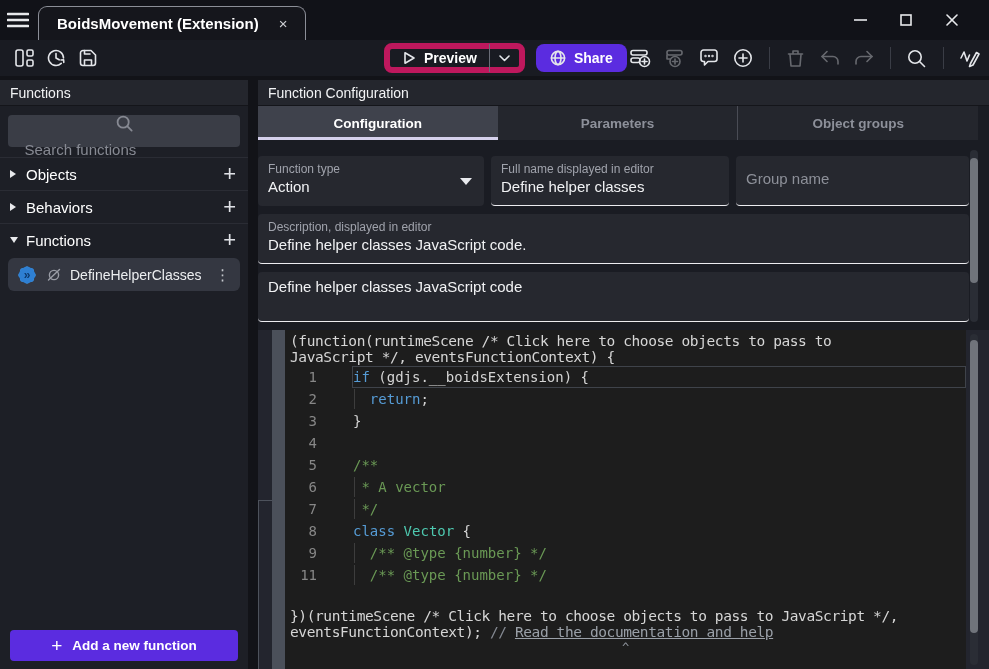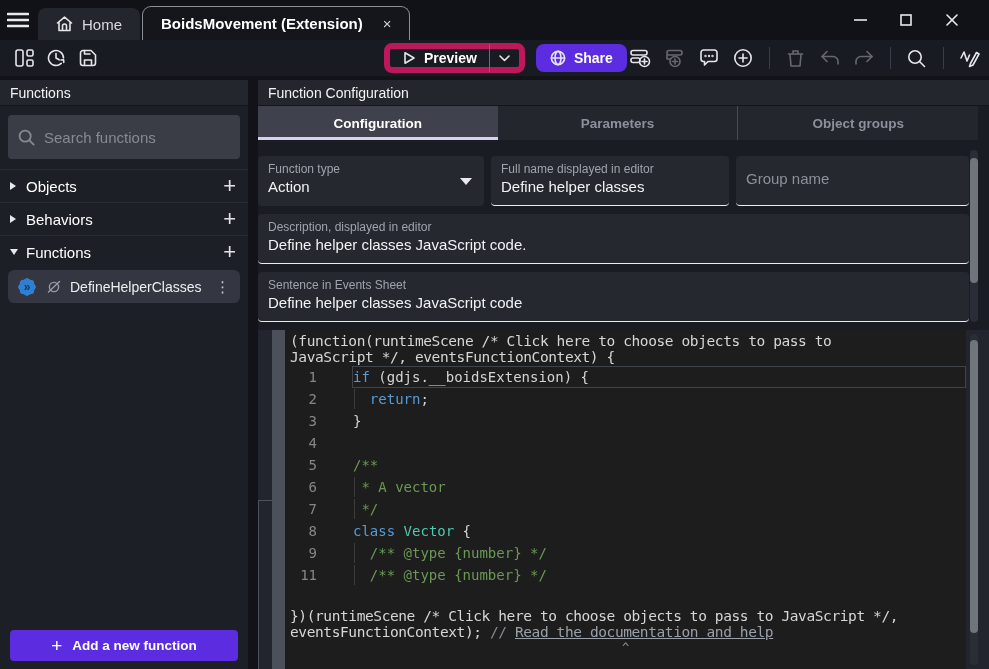--- a/index.html
+++ b/index.html
@@ -34,21 +34,21 @@
   .tb-divider { width:1px; height:22px; background:#3a3d46; margin:0 6px; }
   .dim { opacity:0.38; }
 
   
   .sidebar { position:absolute; left:0; top:80px; width:248px; height:589px; background:#1d1f26; }
   .mainpanel { position:absolute; left:258px; top:80px; width:731px; height:589px; background:#1a1c23; }
   .panel-header { height:26px; background:#24262d; border-bottom:1px solid #14151a; display:flex; align-items:center; padding-left:10px; font-size:14px; color:#f2f3f5; }
 
   
   .search-row { padding:9px 8px 10px 8px; }
-  .search-box { height:44px; background:#3a3d46; border-radius:4px; display:flex; align-items:center; gap:9px; padding:0 10px; }
+  .search-box { height:32px; background:#3a3d46; border-radius:4px; display:flex; align-items:center; gap:9px; padding:0 10px;flex-direction:column; }
   .search-box input { flex:1; background:transparent; border:none; outline:none; color:#dfe1e6; font-size:15px; font-family:inherit; }
   .search-box input::placeholder { color:#878a93; }
   .tree-row { height:33px; display:flex; align-items:center; padding:0 12px 0 10px; border-top:1px solid #2a2c34; cursor:pointer; }
   .tree-row .chev { width:14px; display:flex; }
   .chev-right { width:0; height:0; border-left:6px solid #e8e9ec; border-top:4px solid transparent; border-bottom:4px solid transparent; }
   .chev-down { width:0; height:0; border-top:6px solid #e8e9ec; border-left:4px solid transparent; border-right:4px solid transparent; }
   .tree-label { font-size:15px; font-weight:normal; color:#ffffff; margin-left:2px; }
   .tree-plus { margin-left:auto; font-size:22px; font-weight:200; color:#dfe1e6; line-height:20px; cursor:pointer; }
   .fn-item { margin:2px 8px; height:33px; background:#343741; border-radius:6px; display:flex; align-items:center; gap:8px; padding:0 8px; cursor:pointer; }
   .gear-wrap { position:relative; width:22px; height:22px; flex:none; }
@@ -111,28 +111,20 @@
     <span>
       <svg width="22" height="16" viewBox="0 0 22 16">
           <g stroke="#e8e9ec" stroke-width="2.6" stroke-linecap="round">
             <line x1="1" y1="2" x2="21" y2="2"></line>
             <line x1="1" y1="8" x2="21" y2="8"></line>
             <line x1="1" y1="14" x2="21" y2="14"></line>
           </g>
         </svg>
     </span>
   </div>
-  <div class="tab-home">
-    <span>
-      <svg width="17" height="16" viewBox="0 0 17 16" class="icon-stroke">
-          <path d="M1.5 7 L8.5 1.2 L15.5 7 M3 6 V14.5 H14 V6 M6.5 14.5 V10 a2 2 0 0 1 4 0 V14.5"></path>
-        </svg>
-    </span>
-    <span>Home</span>
-  </div>
   <div class="tab-active">
     <span>BoidsMovement (Extension)</span>
     <span class="tab-close">×</span>
   </div>
   <div class="win-controls">
     <div class="win-btn">
       <span>
           <svg width="13" height="2" viewBox="0 0 13 2">
             <line x1="0" y1="1" x2="13" y2="1" stroke="#e8e9ec" stroke-width="1.6"></line>
           </svg>
@@ -408,21 +400,20 @@
       </div>
     </div>
     <div class="frow">
       <div class="fbox ul wfull">
         <div class="flabel">Description, displayed in editor</div>
         <input class="fvalue" value="Define helper classes JavaScript code." style="">
       </div>
     </div>
     <div class="frow">
       <div class="fbox ul wfull">
-        <div class="flabel">Sentence in Events Sheet</div>
         <input class="fvalue" value="Define helper classes JavaScript code" style="">
       </div>
     </div>
   </div>
 
   <div class="vscroll" style="left:712px; top:70px; height:172px;">
     <div class="vthumb" style="top:8px; height:125px;"></div>
   </div>
 
   <div class="events-area">

